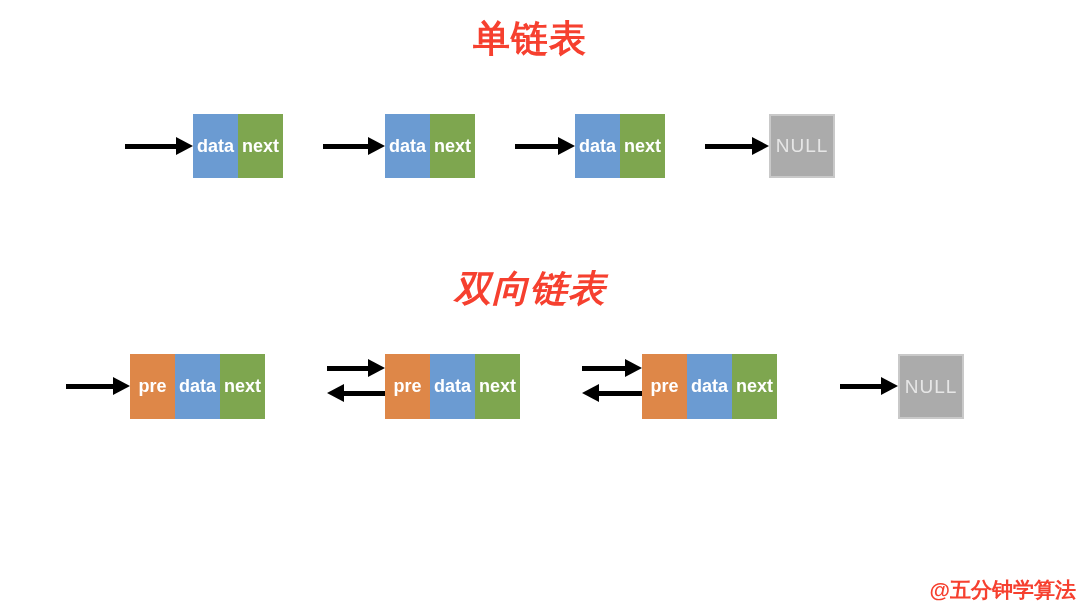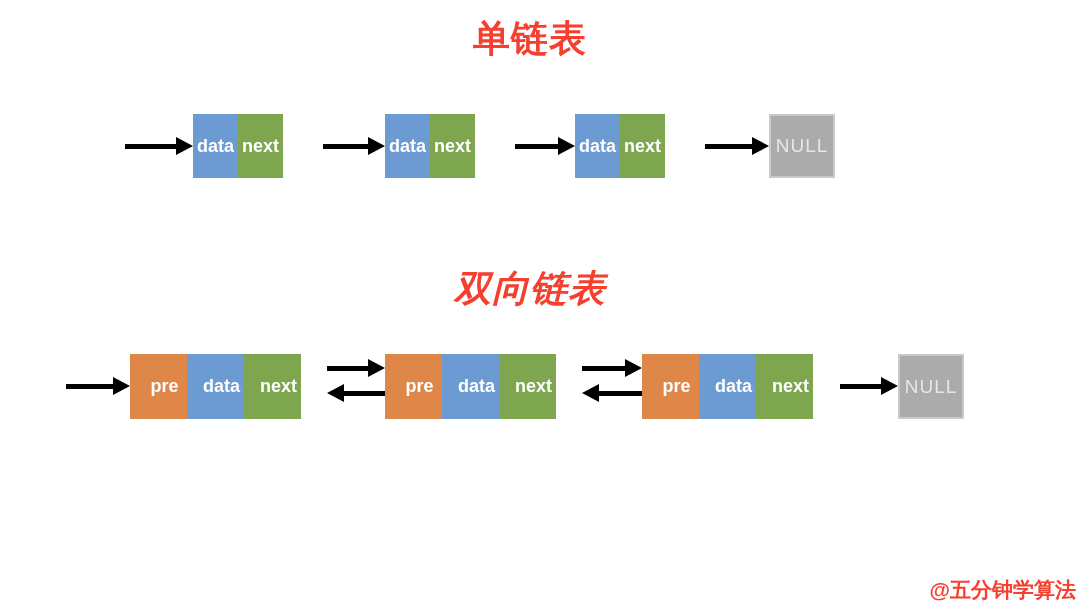--- a/index.html
+++ b/index.html
@@ -21,21 +21,21 @@
 
   .node{
     position:absolute;display:flex;
     box-shadow:0 0 0 1px rgba(255,255,255,0.45) inset;
   }
   .cell{
     width:45px;display:flex;align-items:center;justify-content:center;
     color:var(--cell-text,#fff);font-size:18px;font-weight:bold;
   }
   .row1 .cell{height:64px;}
-  .row2 .cell{height:65px;padding-left:12px;}
+  .row2 .cell{height:65px;}
   .c-data{background:var(--data-cell,#6b9bd2);}
   .c-next{background:var(--next-cell,#7ea64f);}
   .c-pre{background:var(--pre-cell,#de8748);}
 
   .null-box{
     position:absolute;width:66px;
     display:flex;align-items:center;justify-content:center;
     background:var(--null-box,#ababab);
     border:2px solid #c9c9c9;box-sizing:border-box;
     color:var(--null-text,#e6e6e6);font-size:19px;letter-spacing:1px;

